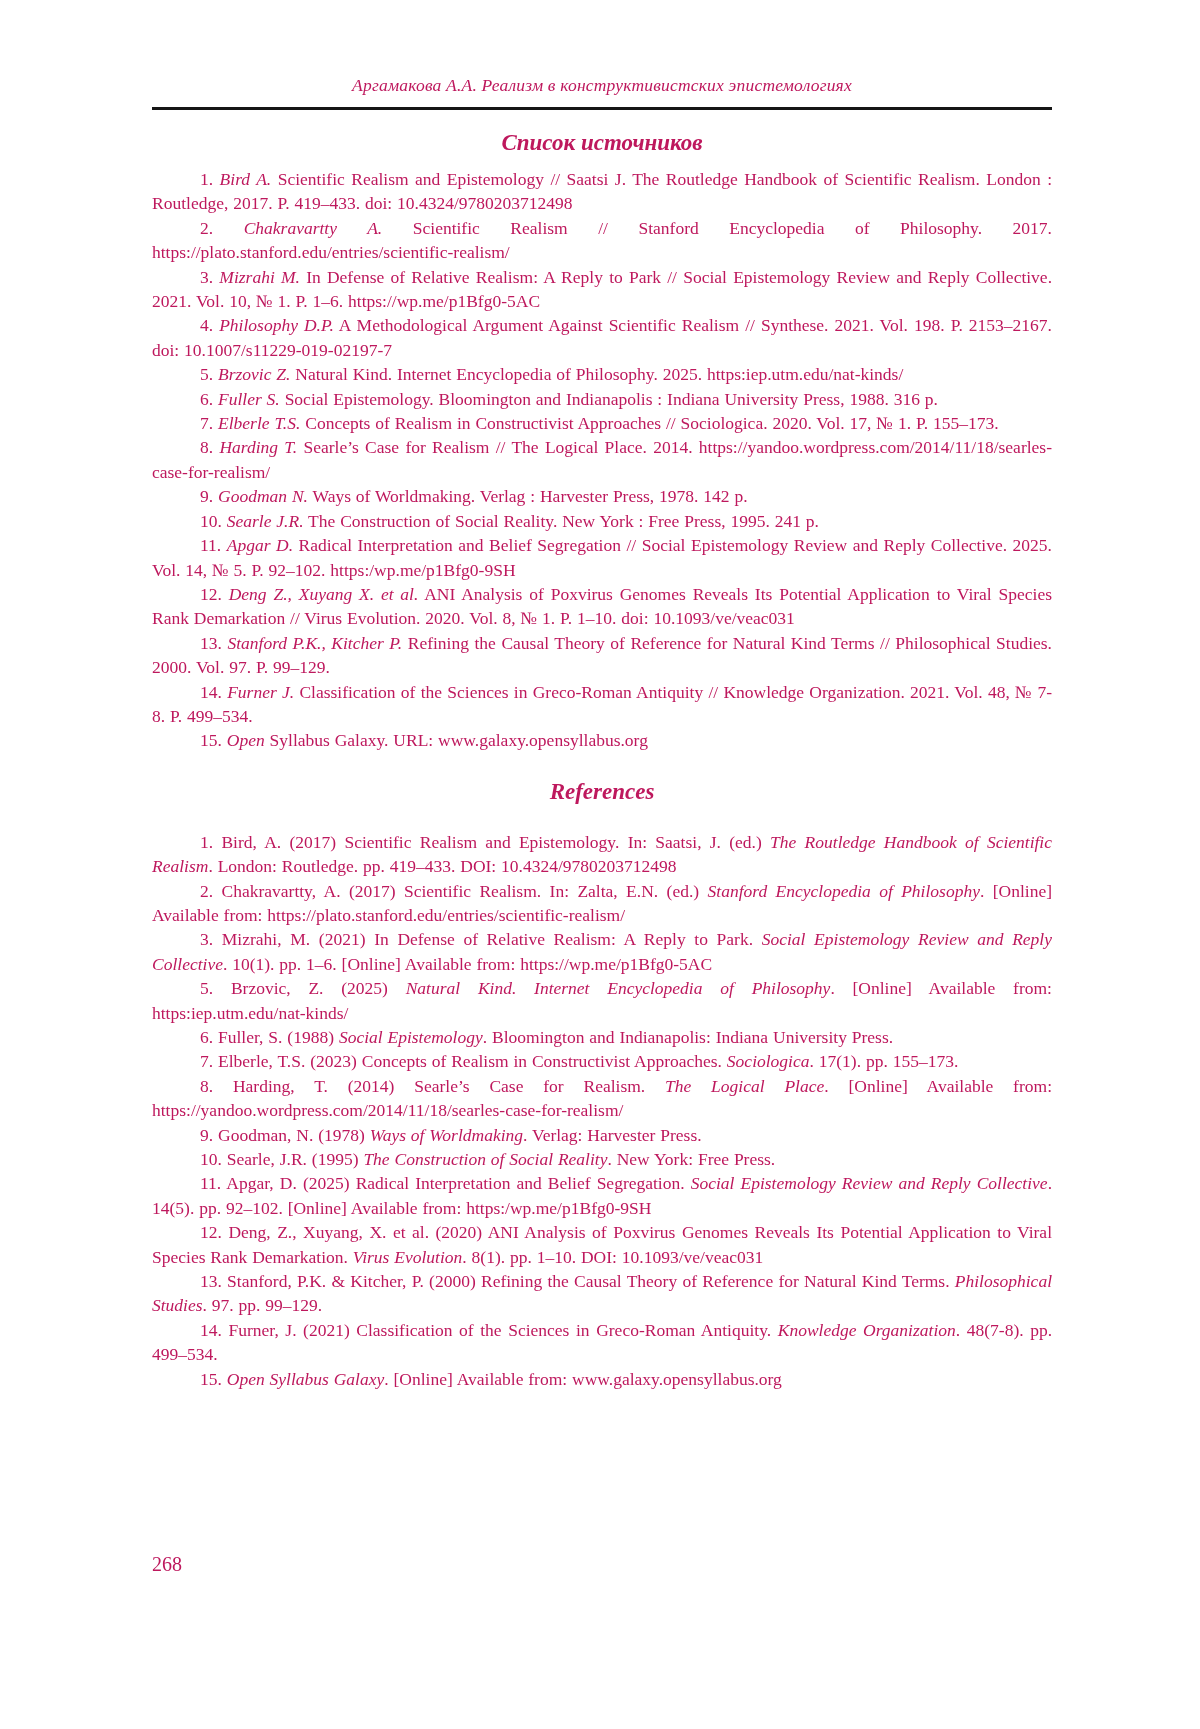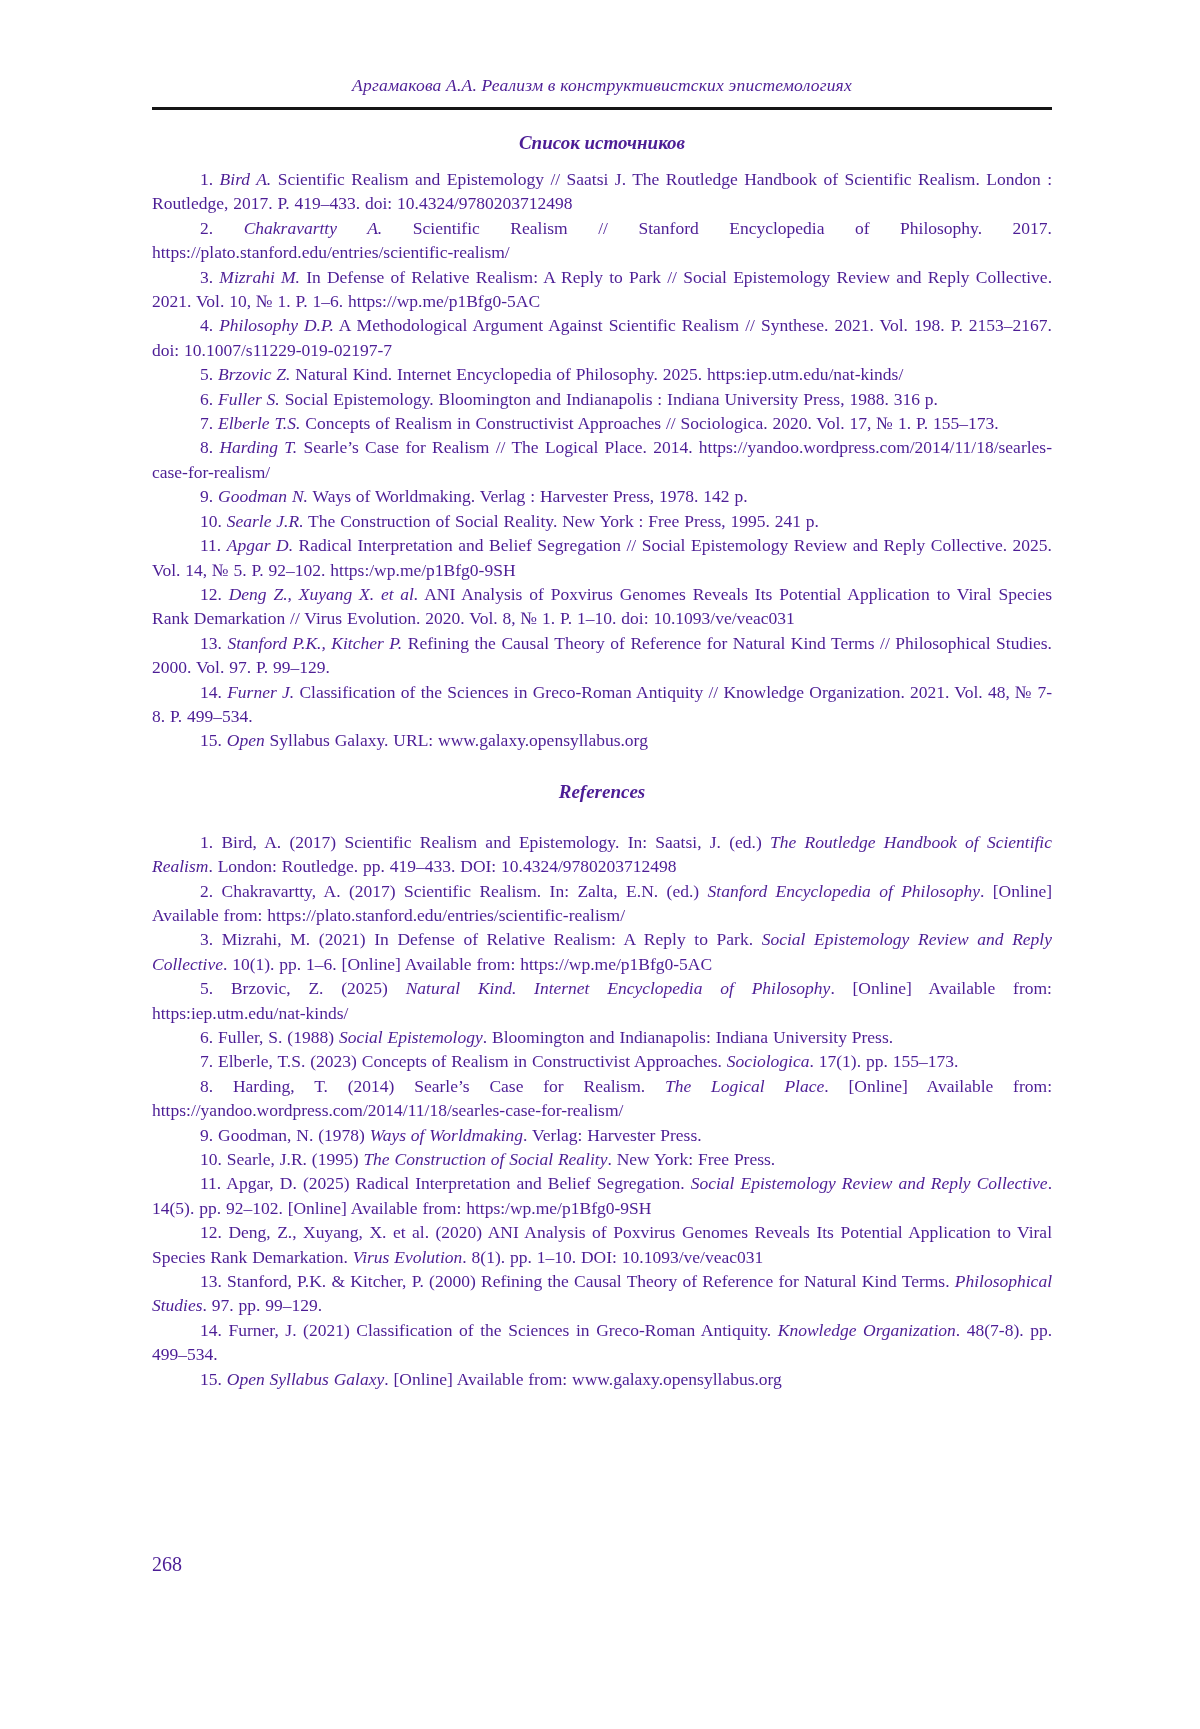--- a/index.html
+++ b/index.html
@@ -10,40 +10,40 @@
   }
   .page {
     position: relative;
     width: 1200px;
     height: 1729px;
     margin: 0 auto;
     background: #ffffff;
     box-sizing: border-box;
     padding: 74px 148px 0 152px;
     font-family: "Liberation Serif", "DejaVu Serif", serif;
-    color: #4c1d95;
+    color: #be185d;
   }
   .running-header {
     text-align: center;
     font-style: italic;
     font-size: 17.5px;
     line-height: 22px;
     letter-spacing: 0.2px;
   }
   .header-rule {
     height: 0;
     border-bottom: 3px solid #161616;
     margin-top: 11px;
   }
   .section-heading {
     margin: 21px 0 12px 0;
     text-align: center;
     font-weight: bold;
     font-style: italic;
-    font-size: 19px;
+    font-size: 23px;
     line-height: 24px;
   }
   .references-heading-block {
     margin-top: 27px;
     margin-bottom: 26px;
   }
   .ref {
     margin: 0;
     text-align: justify;
     text-indent: 48px;

